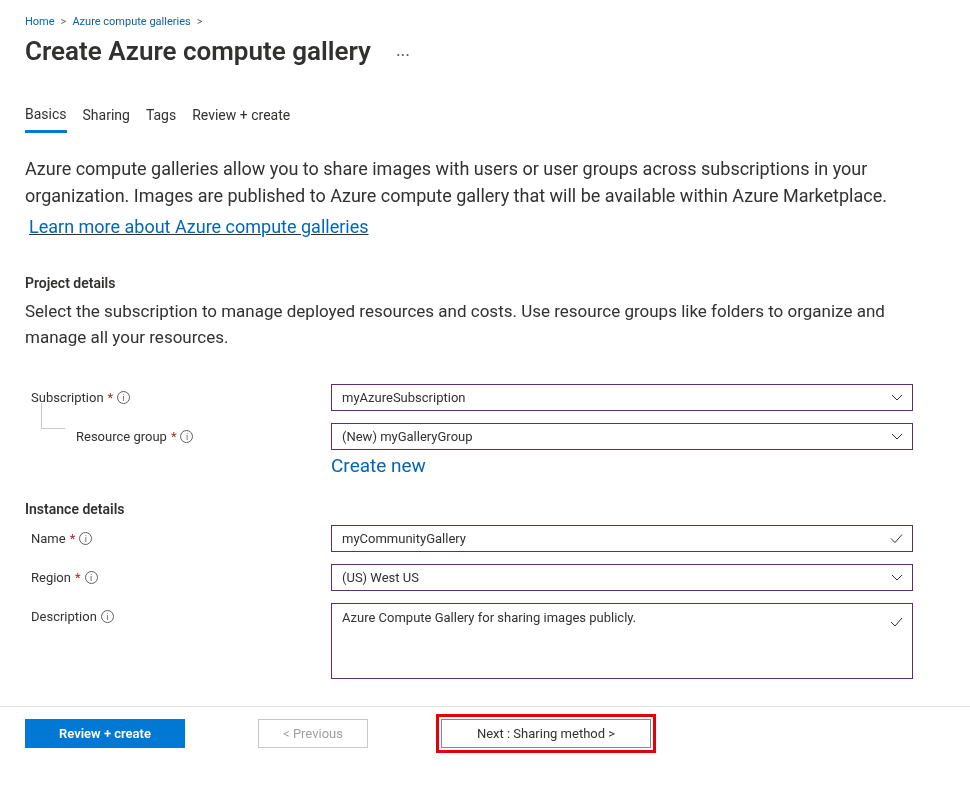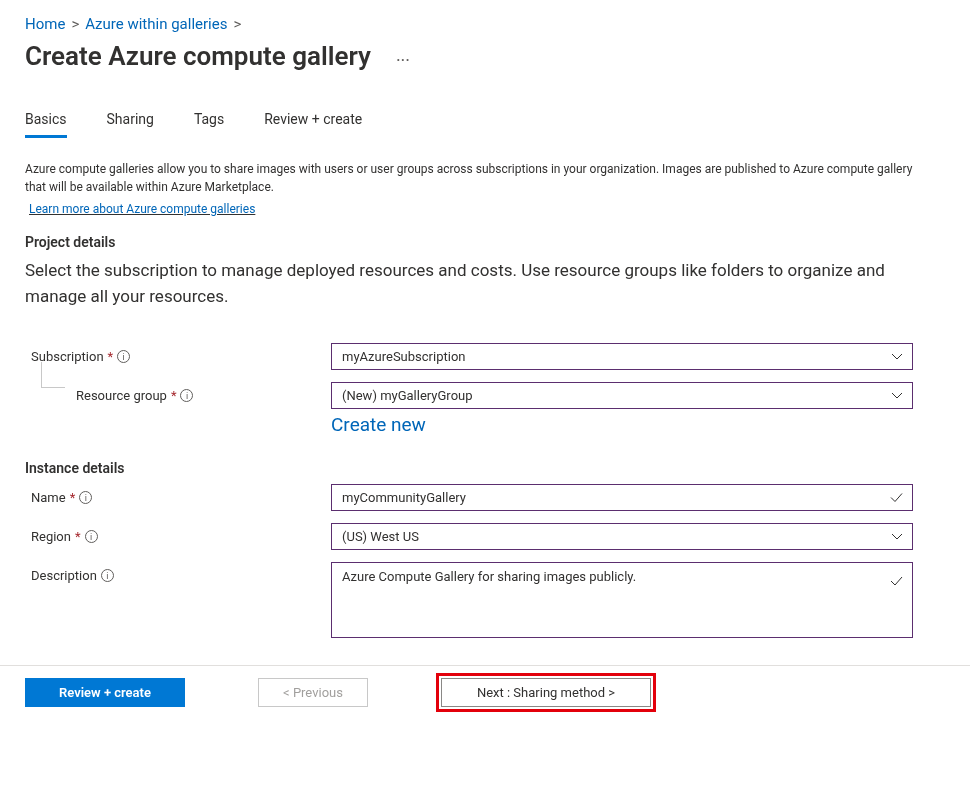--- a/index.html
+++ b/index.html
@@ -9,21 +9,21 @@
       color: #323130;
       background: #ffffff;
       width: 970px;
     }
     .page {
       padding: 15px 25px 0 25px;
     }
 
     
     .breadcrumb {
-      font-size: 15px;
+      font-size: 11px;
       display: flex;
       align-items: center;
       gap: 6px;
       margin-bottom: 8px;
     }
     .breadcrumb a { color: #0066b8; text-decoration: none; }
     .breadcrumb .sep { color: #605e5c; }
 
     
     .page-title-row { display: flex; align-items: center; gap: 25px; margin-bottom: 40px; }
@@ -36,43 +36,44 @@
       font-size: 18px;
       color: #605e5c;
       cursor: pointer;
       position: relative;
       top: 4px;
     }
 
     
     .tabs {
       display: flex;
-      gap: 40px;
+      gap: 16px;
       border-bottom: none;
       margin-bottom: 22px;
+      align-items: center;
     }
     .tab {
       font-size: 14px;
       color: #323130;
       padding: 0 0 8px 0;
       cursor: pointer;
       border-bottom: 2px solid transparent;
     }
     .tab.active {
       border-bottom: 3px solid #0078d4;
       font-weight: 400;
     }
 
     
     .intro {
-      font-size: 12px;
+      font-size: 18px;
       color: #323130;
       line-height: 1.5;
       max-width: 910px;
-      margin-bottom: 16px;
+      margin-bottom: 35px;
     }
     .intro a { color: #0066b8; text-decoration: none; }
     .intro .link-row { margin-top: 4px; padding-left: 4px; text-decoration: underline; }
 
     
     .section-title {
       font-size: 14px;
       font-weight: 600;
       color: #323130;
       margin-bottom: 8px;
@@ -217,21 +218,21 @@
 
   </style>
 </head>
 <body>
 
 <div class="page">
 
   <nav class="breadcrumb">
     <a href="#">Home</a>
     <span class="sep">&gt;</span>
-    <a href="#">Azure within galleries</a>
+    <a href="#">Azure compute galleries</a>
     <span class="sep">&gt;</span>
   </nav>
 
   <div class="page-title-row">
     <h1 class="page-title">Create Azure compute gallery</h1>
     <span class="more-dots">···</span>
   </div>
 
   <div class="tabs">
     <div class="tab active">Basics</div>

